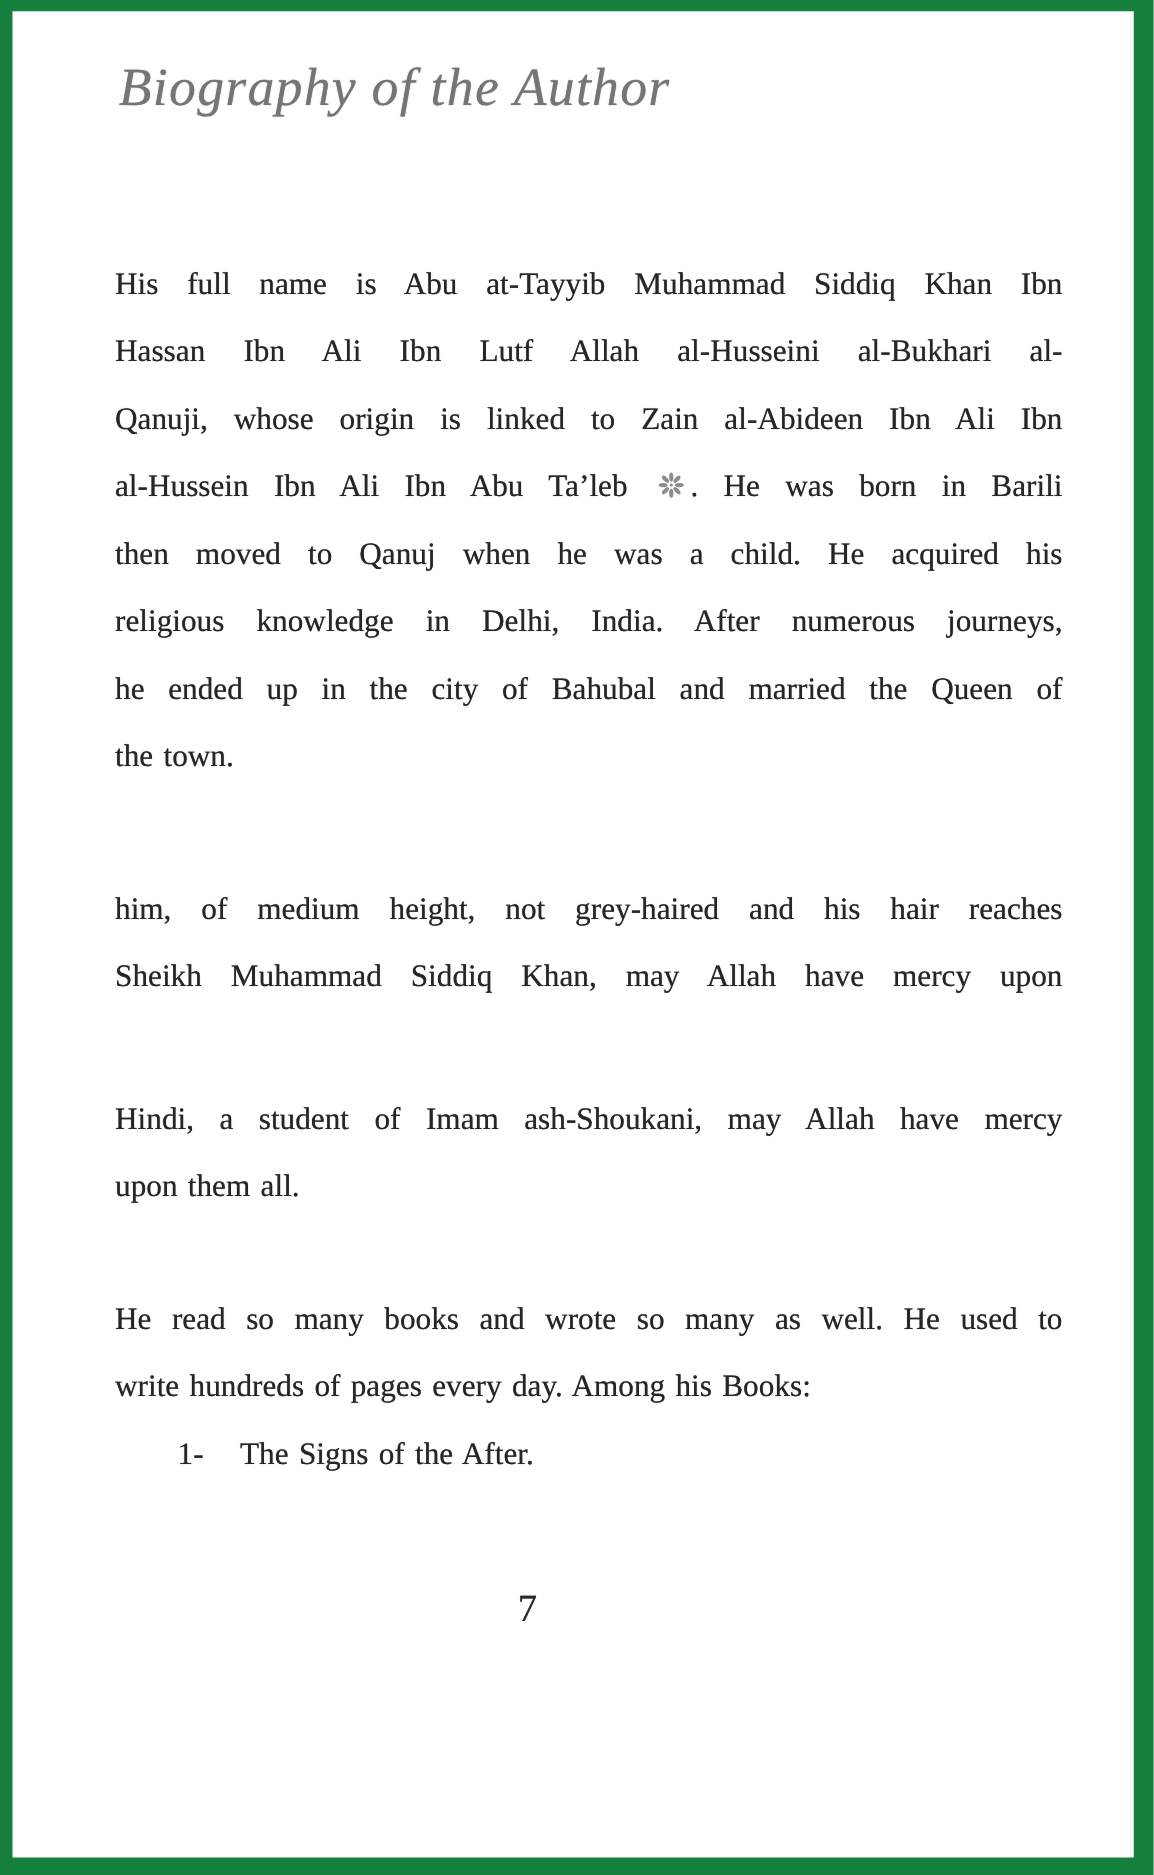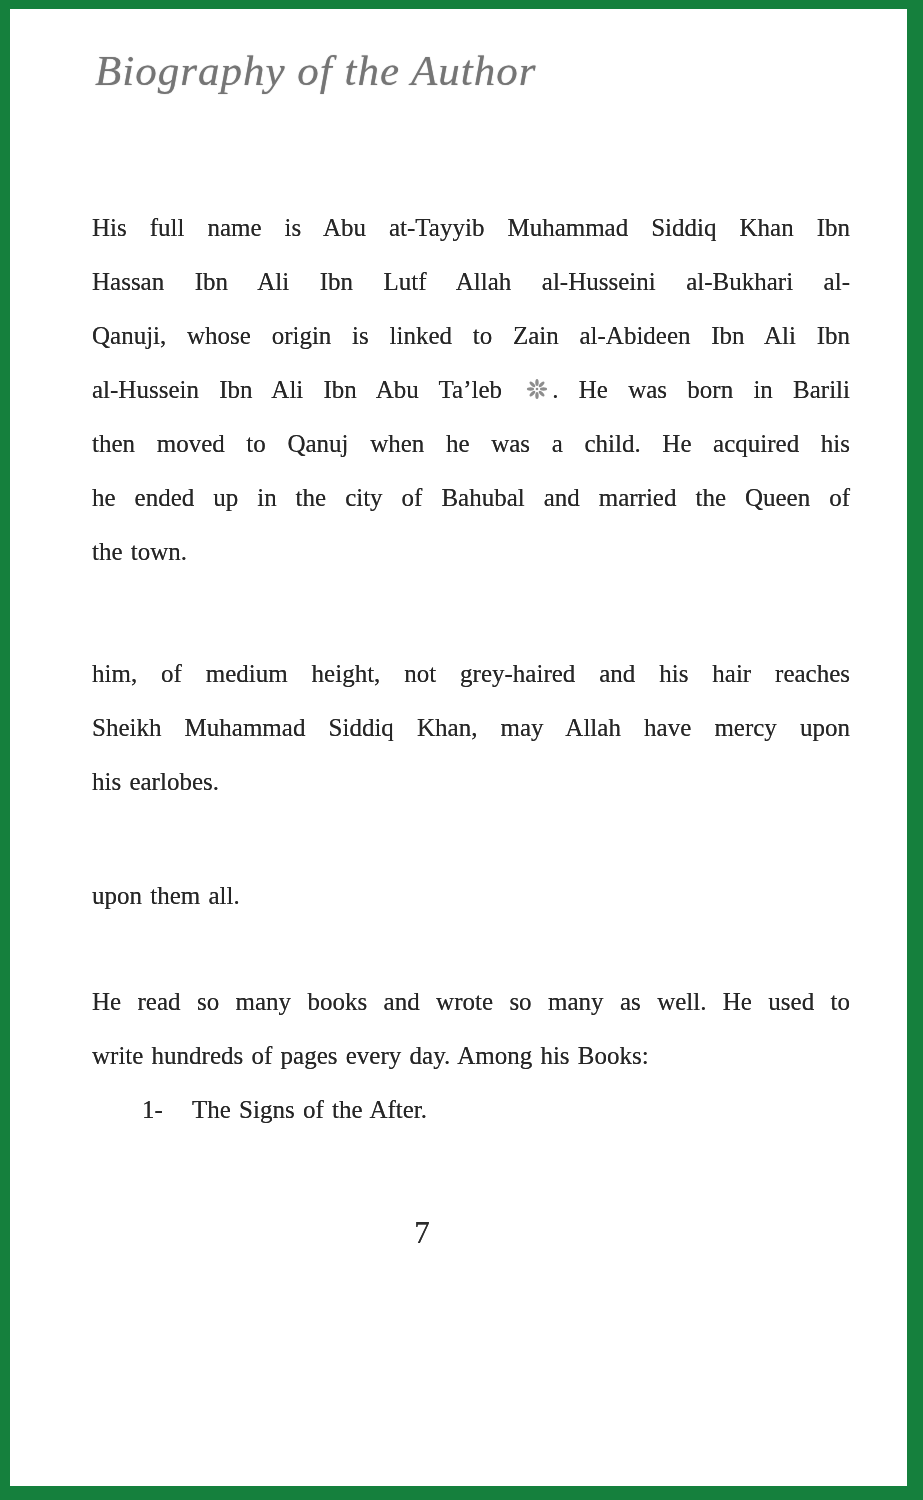--- a/index.html
+++ b/index.html
@@ -84,31 +84,32 @@
                 <ellipse cx="12" cy="5.5" rx="1.7" ry="3.6" transform="rotate(135 12 12)"></ellipse>
                 <ellipse cx="12" cy="5.5" rx="1.7" ry="3.6" transform="rotate(180 12 12)"></ellipse>
                 <ellipse cx="12" cy="5.5" rx="1.7" ry="3.6" transform="rotate(225 12 12)"></ellipse>
                 <ellipse cx="12" cy="5.5" rx="1.7" ry="3.6" transform="rotate(270 12 12)"></ellipse>
                 <ellipse cx="12" cy="5.5" rx="1.7" ry="3.6" transform="rotate(315 12 12)"></ellipse>
                 <circle cx="12" cy="12" r="2.4" fill="#ffffff"></circle>
                 <circle cx="12" cy="12" r="1.3"></circle>
               </g>
             </svg><span>.  He was born in Barili</span></div>
         <div class="line">then moved to Qanuj when he was a child. He acquired his</div>
+        <div class="line">religious knowledge in Delhi, India.  After numerous journeys,</div>
         <div class="line">he ended up in the city of Bahubal and married the Queen of</div>
         <div class="line last">the town.</div>
       </div>
 
       <div class="para p2">
         <div class="line">him, of medium height, not grey-haired and his hair reaches</div>
         <div class="line">Sheikh Muhammad Siddiq Khan, may Allah have mercy upon</div>
-        <div class="line last">his earlobes.</div>
       </div>
 
       <div class="para p3">
+        <div class="line">Hindi, a student of Imam ash-Shoukani, may Allah have mercy</div>
         <div class="line last">upon them all.</div>
       </div>
 
       <div class="para p4">
         <div class="line">He read so many books and wrote so many as well.  He used to</div>
         <div class="line last">write hundreds of pages every day.  Among his Books:</div>
       </div>
 
       <div class="book-list-line">
         <span class="book-num">1-</span><span>The Signs of the After.</span>

